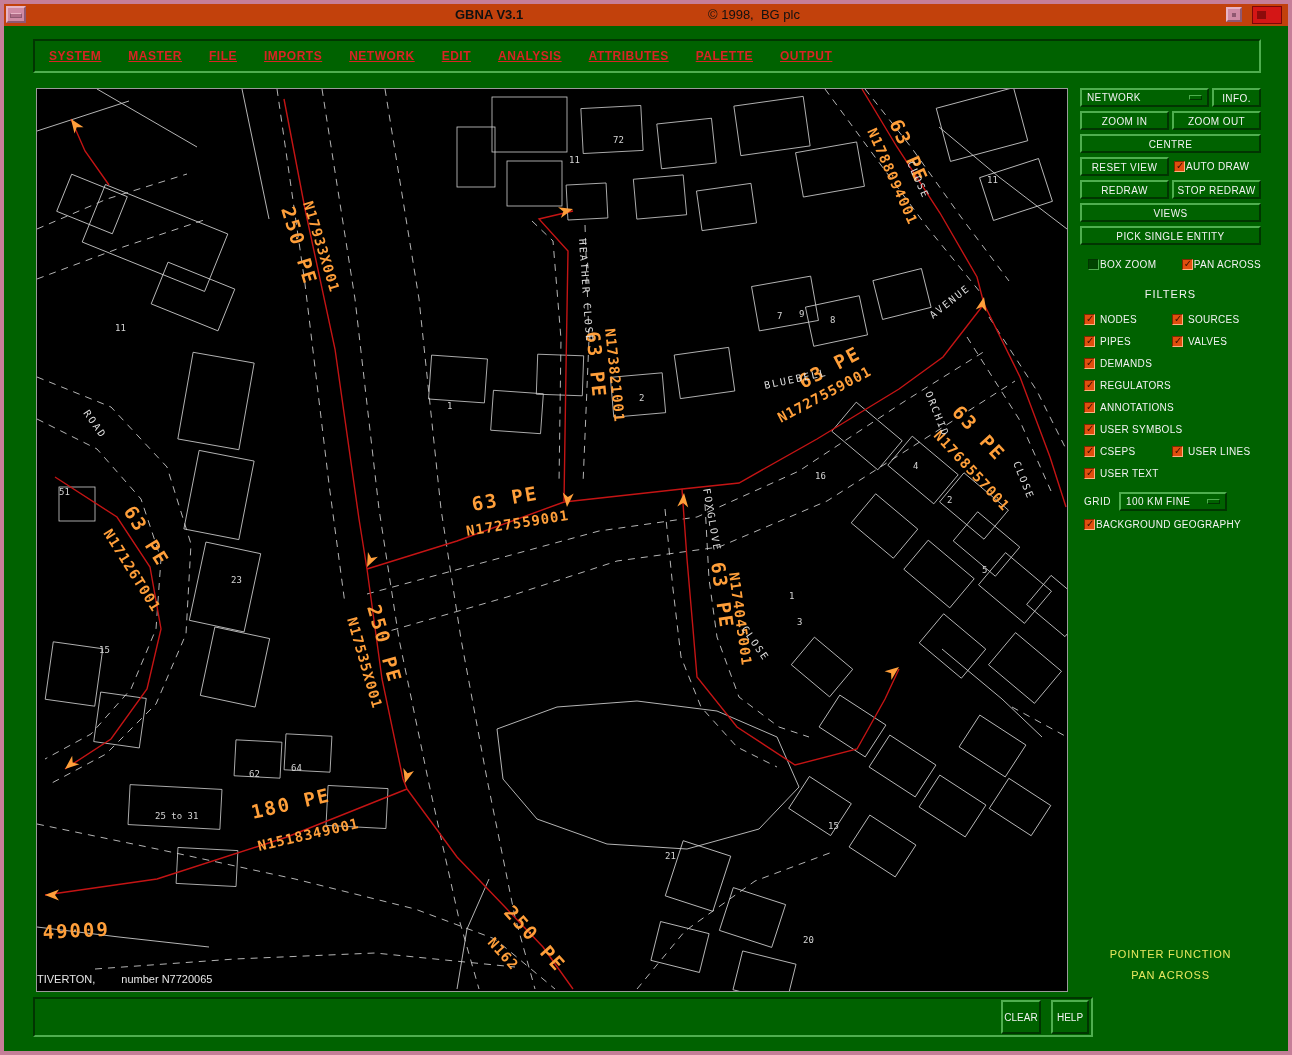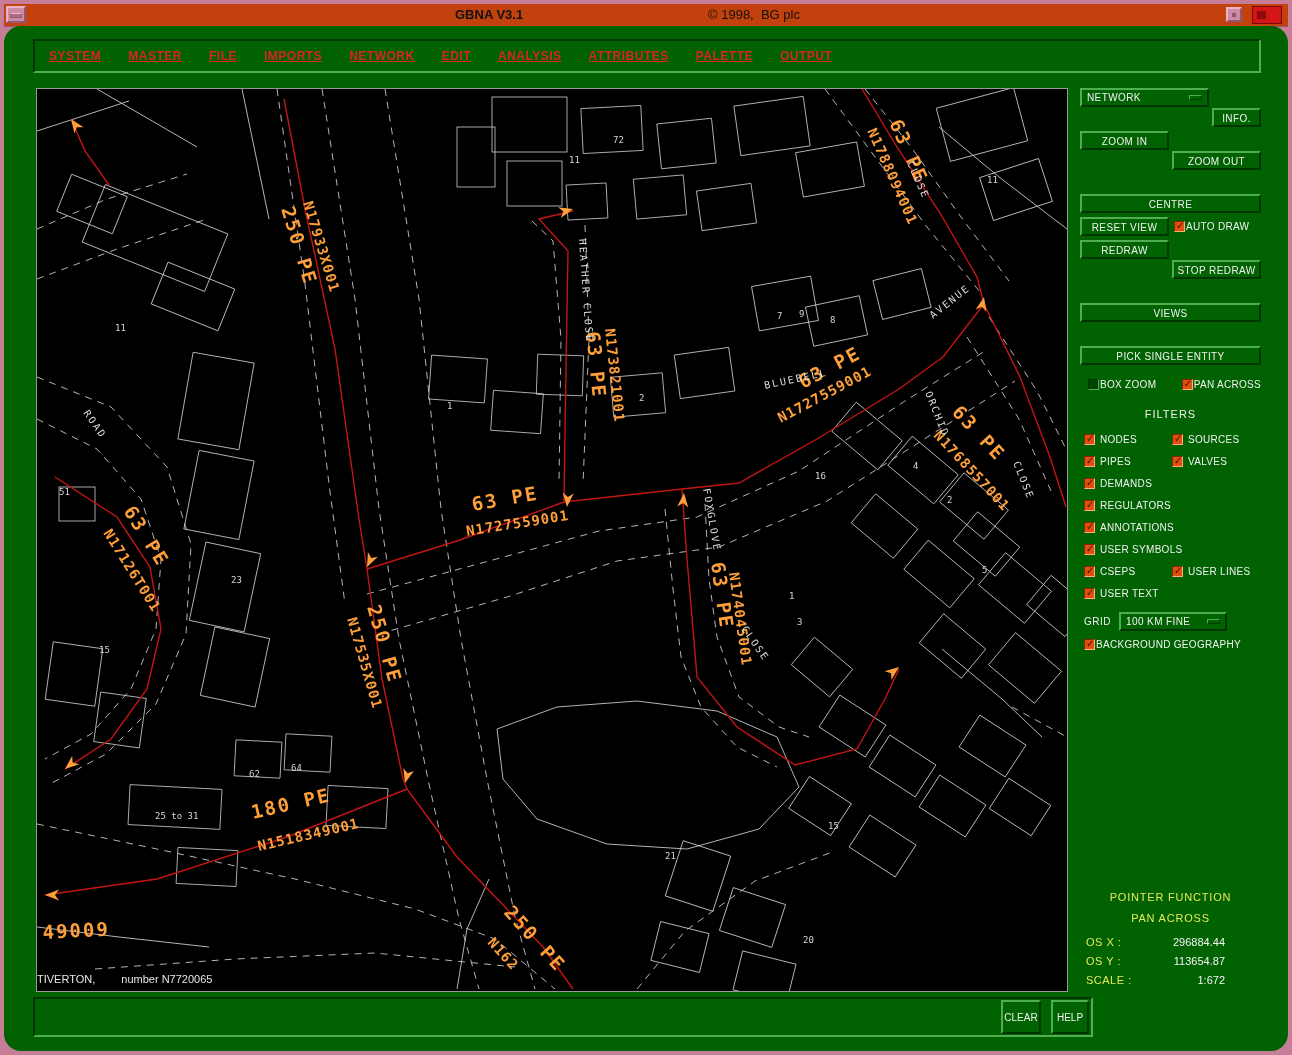--- a/index.html
+++ b/index.html
@@ -8,21 +8,21 @@
   .titlebar{position:absolute;left:4px;top:4px;right:4px;height:22px;background:#c2410c;border-bottom:1px solid #8f5870;}
   .tb-menubox{position:absolute;left:2px;top:2px;width:20px;height:17px;background:#cf8aa4;border:2px solid;border-color:#e8b4c6 #8f5870 #8f5870 #e8b4c6;box-sizing:border-box;}
   .tb-menubox i{position:absolute;left:2px;right:2px;top:5px;height:3px;background:#b06d88;border:1px solid #8f5870;border-top-color:#e8b4c6;}
   .tb-title{position:absolute;left:451px;top:3px;font-size:13px;font-weight:bold;color:#111;white-space:pre;}
   .tb-copy{position:absolute;left:704px;top:3px;font-size:13px;color:#111;white-space:pre;}
   .tb-min{position:absolute;right:46px;top:3px;width:16px;height:15px;background:#cf8aa4;border:2px solid;border-color:#e8b4c6 #8f5870 #8f5870 #e8b4c6;box-sizing:border-box;}
   .tb-min i{position:absolute;left:4px;top:4px;width:4px;height:4px;background:#8f5870;}
   .tb-close{position:absolute;right:6px;top:2px;width:30px;height:18px;background:#d41616;border:1px solid #7a0808;box-sizing:border-box;}
   .tb-close i{position:absolute;left:4px;top:4px;width:9px;height:8px;background:#8d0b0b;}
   
-  .appbody{position:absolute;left:4px;top:26px;right:4px;bottom:4px;background:#006200;border-radius:17px;}
+  .appbody{position:absolute;left:4px;top:26px;right:4px;bottom:4px;background:#006200;}
   
   .menubar{position:absolute;left:29px;top:13px;width:1228px;height:34px;border:2px solid;border-color:#013501 #4fae4f #4fae4f #013501;display:flex;align-items:center;gap:27px;padding-left:14px;box-sizing:border-box;}
   .menu-item{color:#d82424;font-size:12px;font-weight:bold;letter-spacing:0.5px;text-decoration:underline;cursor:default;}
   
   .map{position:absolute;left:32px;top:62px;width:1030px;height:902px;background:#000;border:1px solid #9a9a9a;box-sizing:content-box;}
   .map svg{display:block;}
   .mapfooter{position:absolute;left:0;right:0;bottom:6px;text-align:left;color:#e6e6e6;font-size:11px;}
   .mapfooter span{white-space:pre;}
   .mapfooter .gap{display:inline-block;width:26px;}
   svg .bld{stroke:#cfcfcf;stroke-width:0.8;fill:none;}
@@ -31,21 +31,21 @@
   svg .pipe{stroke:#c41414;stroke-width:1.4;fill:none;}
   svg .arrow{fill:#ff9f3a;stroke:none;}
   svg text.pl{fill:#ff9f3a;font:bold 19px "DejaVu Sans Mono",monospace;letter-spacing:2px;}
   svg text.ps{fill:#ff9f3a;font:bold 14px "DejaVu Sans Mono",monospace;letter-spacing:1px;}
   svg text.st{fill:#dedede;font:10px "DejaVu Sans Mono",monospace;letter-spacing:2px;}
   svg text.nm{fill:#d6d6d6;font:9px "DejaVu Sans Mono",monospace;}
   
   .panel{position:absolute;left:1076px;top:62px;width:181px;height:905px;display:flex;flex-direction:column;}
   .prow{display:flex;gap:3px;margin-bottom:4px;}
   .btn{background:#006200;color:#f2f2f2;font-size:10px;letter-spacing:0.4px;text-align:center;border:2px solid;border-color:#4fae4f #013501 #013501 #4fae4f;padding:2px 2px;box-sizing:border-box;height:19px;line-height:13px;cursor:default;white-space:nowrap;overflow:hidden;}
-  .btn.full{flex:1;margin-top:20px;}
+  .btn.full{flex:1;}
   .btn.half{width:89px;}
   .btn.dd{display:flex;align-items:center;justify-content:space-between;padding:2px 5px;}
   .omdash{display:inline-block;width:13px;height:5px;background:#006200;border:1px solid;border-color:#4fae4f #013501 #013501 #4fae4f;box-sizing:border-box;}
   .cbrow{display:flex;align-items:center;gap:1px;margin-bottom:4px;}
   .cb{display:inline-block;width:11px;height:11px;box-sizing:border-box;border:1px solid;border-color:#013501 #4fae4f #4fae4f #013501;background:#004400;position:relative;flex:0 0 auto;cursor:default;}
   .cb.on{background:#e14e0e;border-color:#7a2a00 #ffb080 #ffb080 #7a2a00;}
   .cb.on::after{content:"\2713";position:absolute;left:1px;top:-2px;font-size:10px;color:#3c1200;}
   .cblabel{color:#f2f2f2;font-size:10px;letter-spacing:0.3px;white-space:nowrap;}
   .ptitle{color:#f2f2f2;font-size:11px;letter-spacing:1px;text-align:center;margin:6px 0 8px 0;}
   .filters{display:flex;flex-direction:column;}
@@ -416,34 +416,20 @@
       <div class="cbrow" style="padding-left:4px;">
         <span class="cb on"></span>
         <span class="cblabel">BACKGROUND GEOGRAPHY</span>
       </div>
 
       <div class="spacer"></div>
 
       <div class="yellow pf-title">POINTER FUNCTION</div>
       <div class="yellow pf-value">PAN ACROSS</div>
 
-      <div id="readouts">
-          <div class="readout">
-            <span class="lab yellow">OS X :</span>
-            <span class="val">296884.44</span>
-          </div>
-          <div class="readout">
-            <span class="lab yellow">OS Y :</span>
-            <span class="val">113654.87</span>
-          </div>
-          <div class="readout">
-            <span class="lab yellow">SCALE :</span>
-            <span class="val">1:672</span>
-          </div>
-        </div>
 
     </div>
 
     <div class="statusbar">
       <div class="statusmsg"></div>
       <div class="sbtn clear">CLEAR</div>
       <div class="sbtn help">HELP</div>
     </div>
 
   </div>

